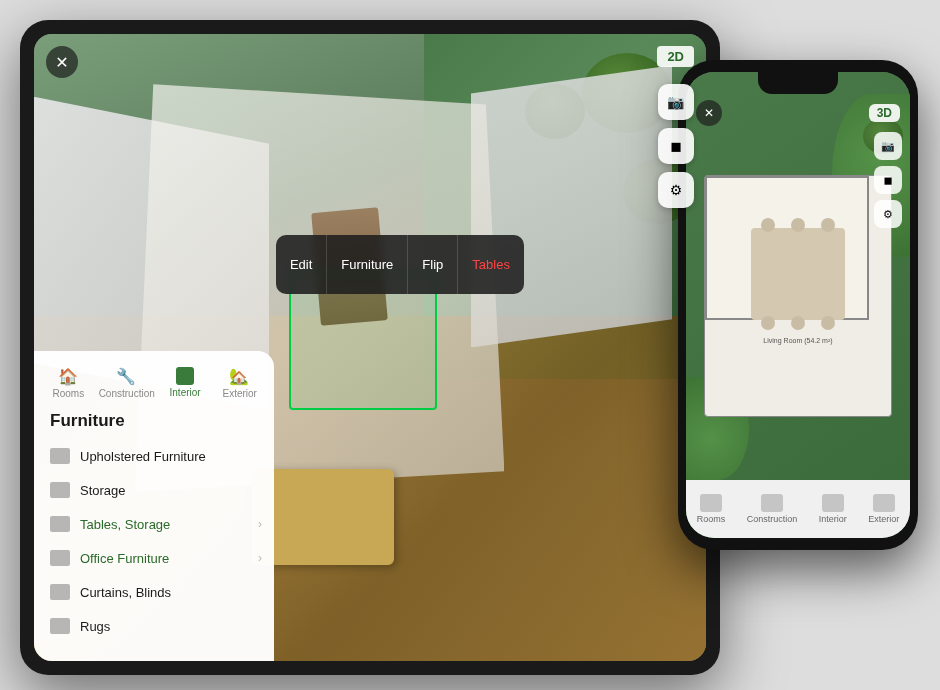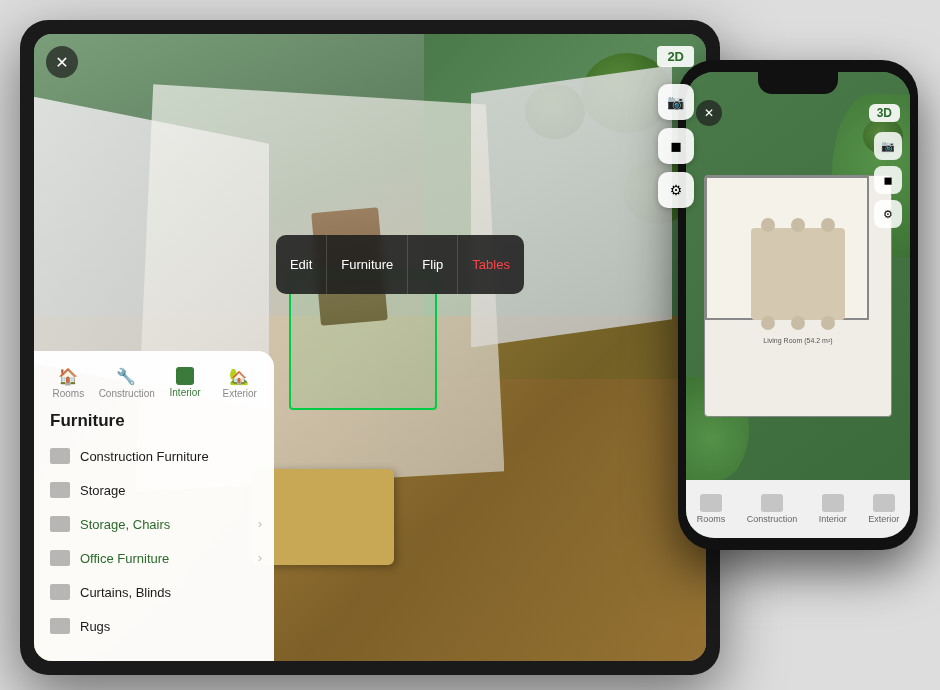--- a/index.html
+++ b/index.html
@@ -611,29 +611,29 @@
           <div class="tab-item">
             <span class="tab-icon">🏡</span>
             <span>Exterior</span>
           </div>
         </div>
 
         <div class="panel-title">Furniture</div>
 
         <div class="menu-item">
           <div class="menu-item-icon"></div>
-          <span>Construction Furniture</span>
+          <span>Upholstered Furniture</span>
         </div>
         <div class="menu-item">
           <div class="menu-item-icon"></div>
           <span>Storage</span>
         </div>
         <div class="menu-item highlighted">
           <div class="menu-item-icon"></div>
-          <span>Storage, Chairs</span>
+          <span>Tables, Storage</span>
           <span class="menu-item-arrow">›</span>
         </div>
         <div class="menu-item highlighted">
           <div class="menu-item-icon"></div>
           <span>Office Furniture</span>
           <span class="menu-item-arrow">›</span>
         </div>
         <div class="menu-item">
           <div class="menu-item-icon"></div>
           <span>Curtains, Blinds</span>

